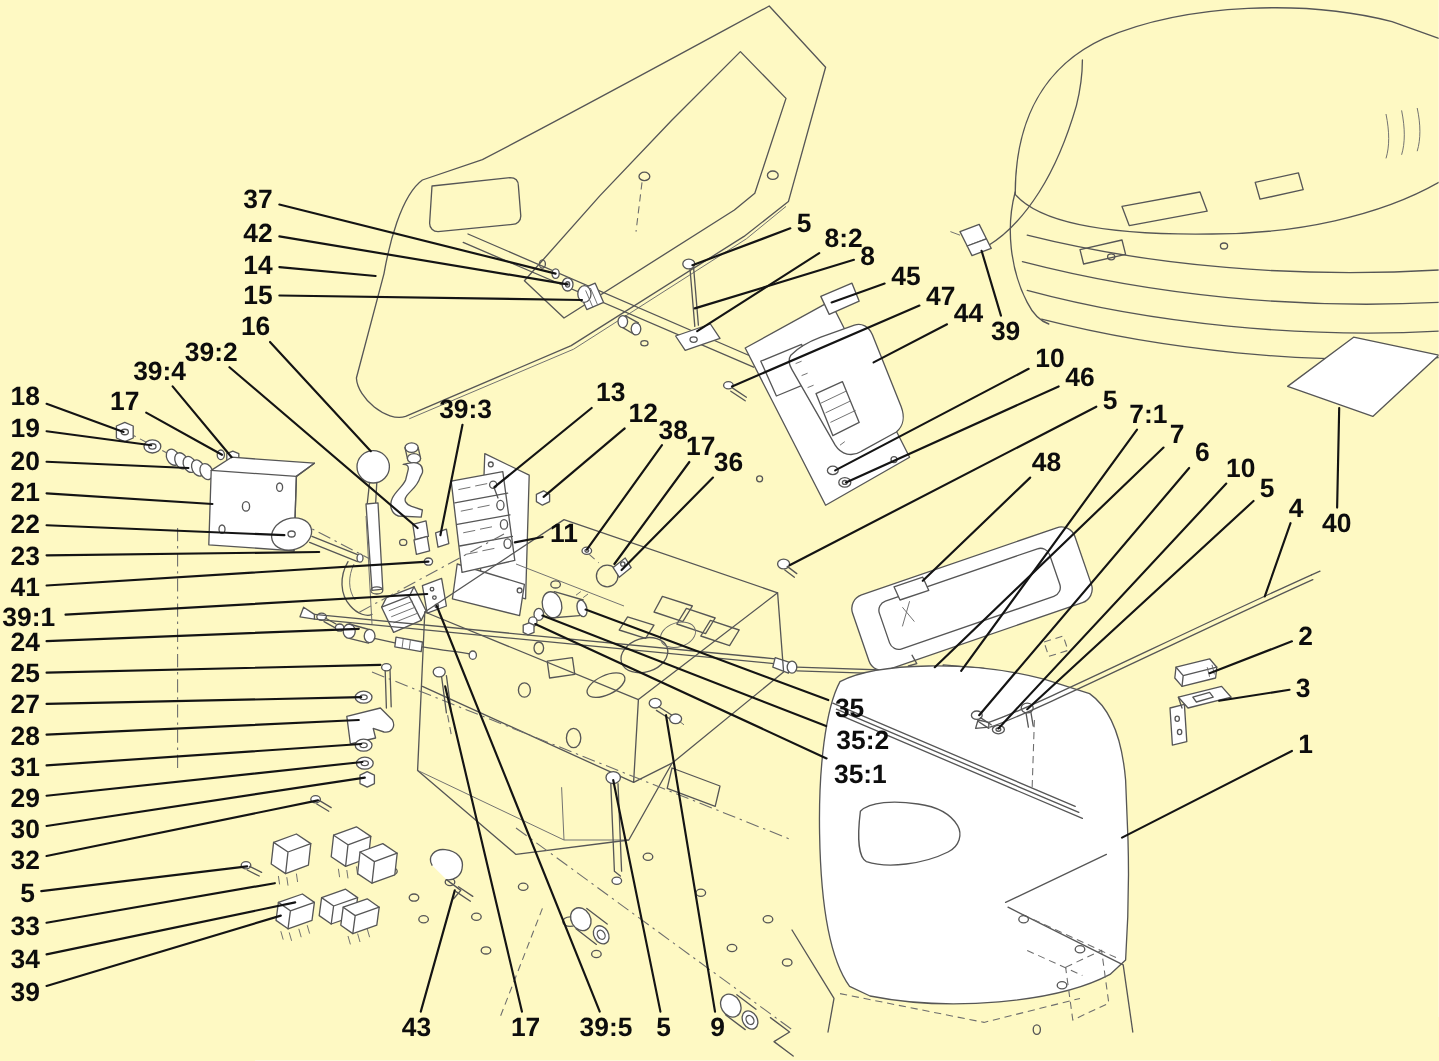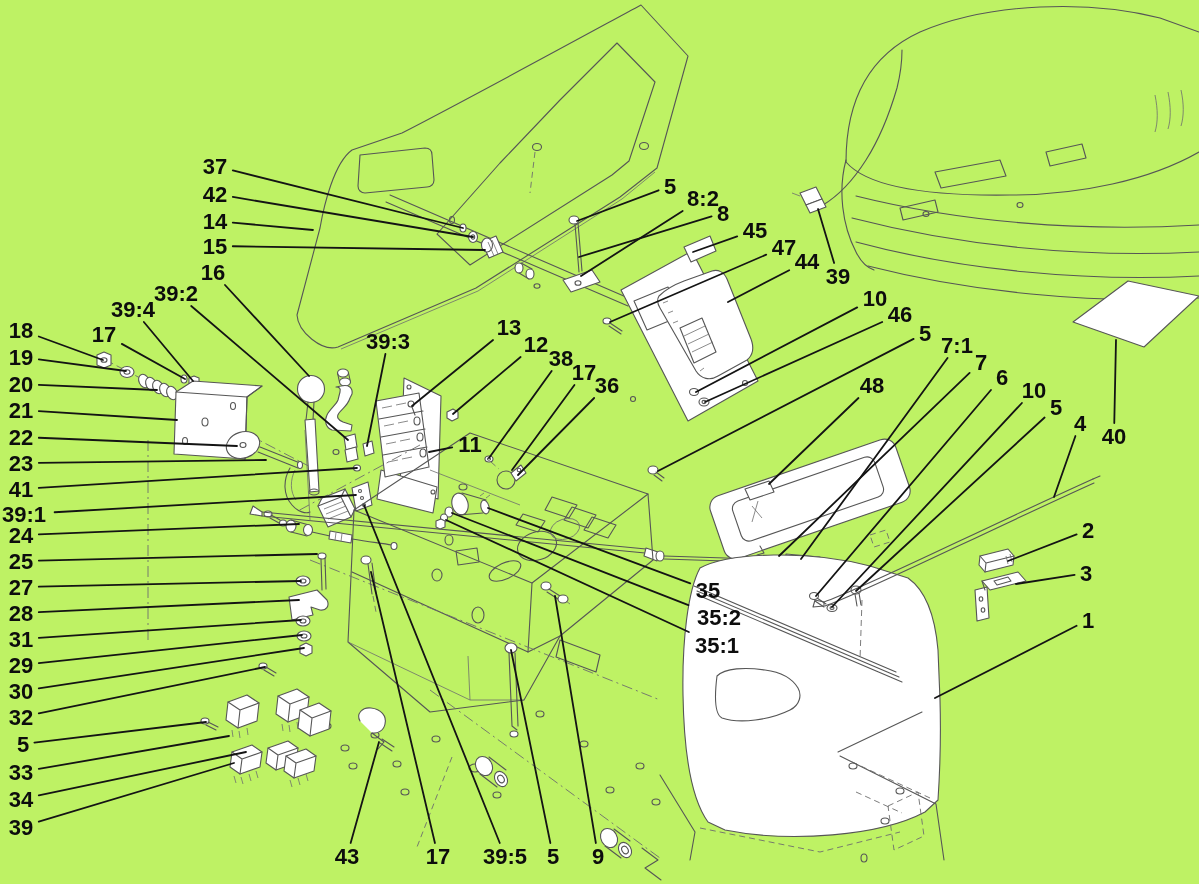--- a/index.html
+++ b/index.html
@@ -1,16 +1,16 @@
 <!DOCTYPE html>
 <html><head>
 <meta charset="utf-8">
 <style>
   html,body{margin:0;padding:0;background:#ffffff;width:1199px;height:884px;overflow:hidden;}
-  #stage{position:relative;width:1199px;height:884px;background:#bef264;font-family:"Liberation Sans",sans-serif;}
+  #stage{position:relative;width:1199px;height:884px;background:#fef9c3;font-family:"Liberation Sans",sans-serif;}
   svg{position:absolute;left:0;top:0;}
   .p   {fill:none;stroke:#565656;stroke-width:1.1;stroke-linejoin:round;stroke-linecap:round;}
   .pw  {fill:#ffffff;stroke:#565656;stroke-width:1.1;stroke-linejoin:round;stroke-linecap:round;}
   .thin{fill:none;stroke:#6d6d6d;stroke-width:0.8;stroke-linejoin:round;}
   .dd  {fill:none;stroke:#6d6d6d;stroke-width:0.9;stroke-dasharray:11 4 2 4;}
   .dsh {fill:none;stroke:#6d6d6d;stroke-width:0.9;stroke-dasharray:6 4;}
   .lead{stroke:#141414;stroke-width:1.8;stroke-linecap:round;}
   .lbl {font-family:"Liberation Sans",sans-serif;font-weight:700;font-size:22px;fill:#0d0d0d;}
 </style>
 </head>

